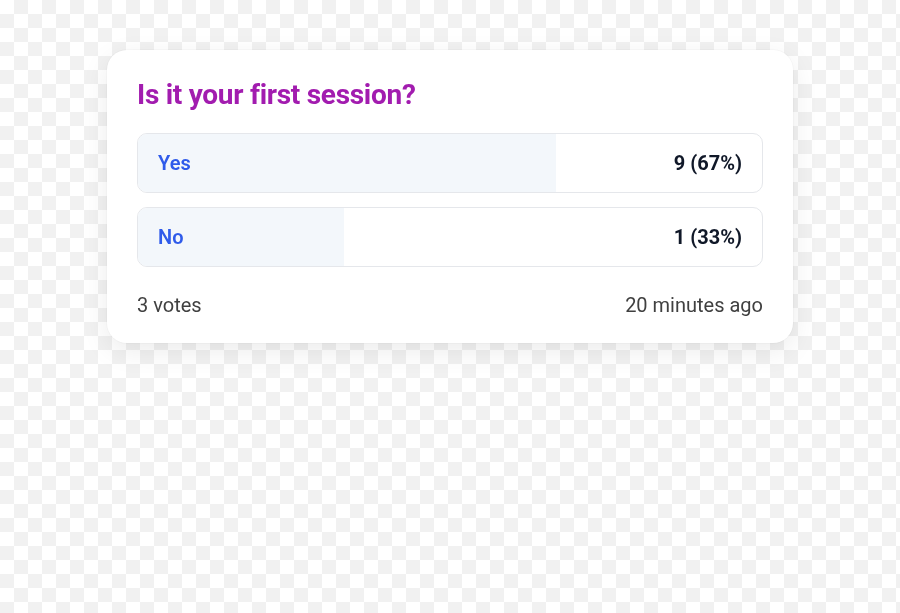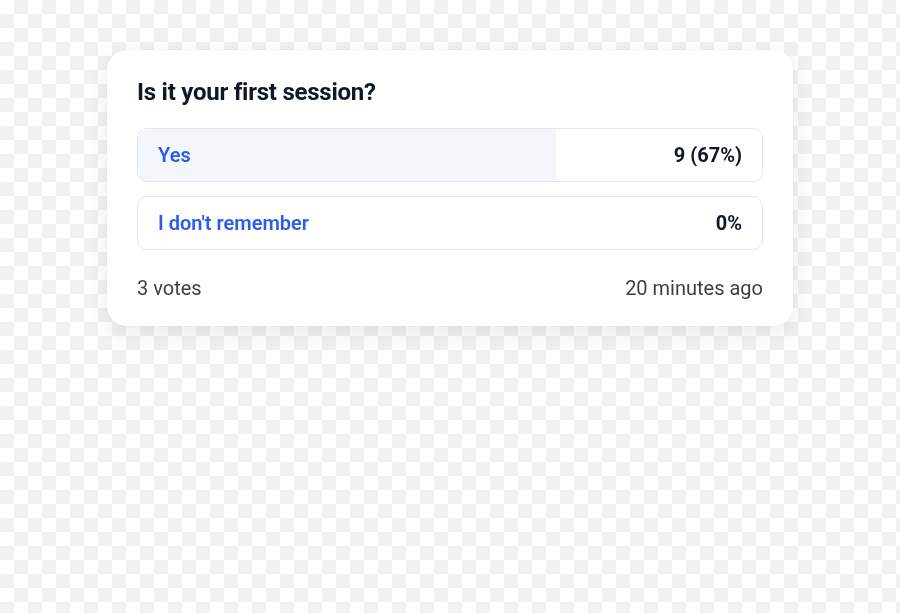--- a/index.html
+++ b/index.html
@@ -27,36 +27,36 @@
       padding-top: 50px;
     }
     .card {
       background: #ffffff;
       width: 686px;
       border-radius: 20px;
       box-shadow: 0 8px 28px rgba(0,0,0,0.08), 0 0 0 1px rgba(0,0,0,0.02);
       padding: 28px 30px 26px 30px;
     }
     .question {
-      font-size: 24px;
+      font-size: 28px;
       font-weight: 700;
-      color: #0f172a;
+      color: #a21caf;
       margin-bottom: 22px;
       letter-spacing: -0.01em;
     }
     .options {
       display: flex;
       flex-direction: column;
       gap: 14px;
     }
     .option {
       position: relative;
       border: 1px solid #e5e7eb;
       border-radius: 10px;
-      height: 54px;
+      height: 60px;
       overflow: hidden;
       background: #ffffff;
       cursor: pointer;
     }
     .option .bar {
       position: absolute;
       left: 0;
       top: 0;
       bottom: 0;
       background: #f3f7fb;
@@ -99,28 +99,28 @@
   <div class="options">
 
     <div class="option">
       <div class="bar" style="width:67%"></div>
       <div class="content">
         <span class="label">Yes</span>
         <span class="result">9 (67%)</span>
       </div>
     </div>
 
-
     <div class="option">
-      <div class="bar" style="width:0%"></div>
+      <div class="bar" style="width:33%"></div>
       <div class="content">
-        <span class="label">I don't remember</span>
-        <span class="result">0%</span>
+        <span class="label">No</span>
+        <span class="result">1 (33%)</span>
       </div>
     </div>
+
 
   </div>
 
   <div class="footer">
     <span>3 votes</span>
     <span>20 minutes ago</span>
   </div>
 </div>
 
 </body></html>

